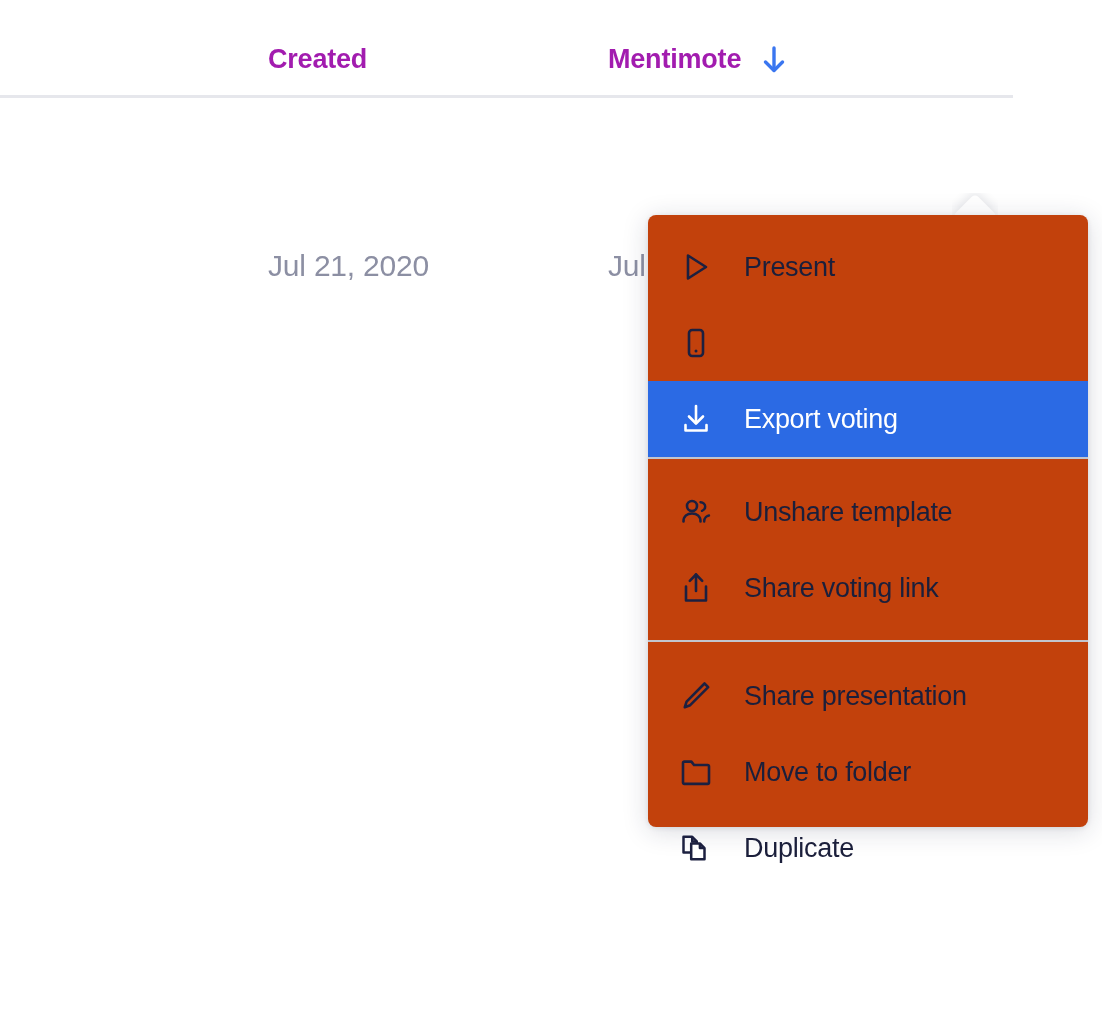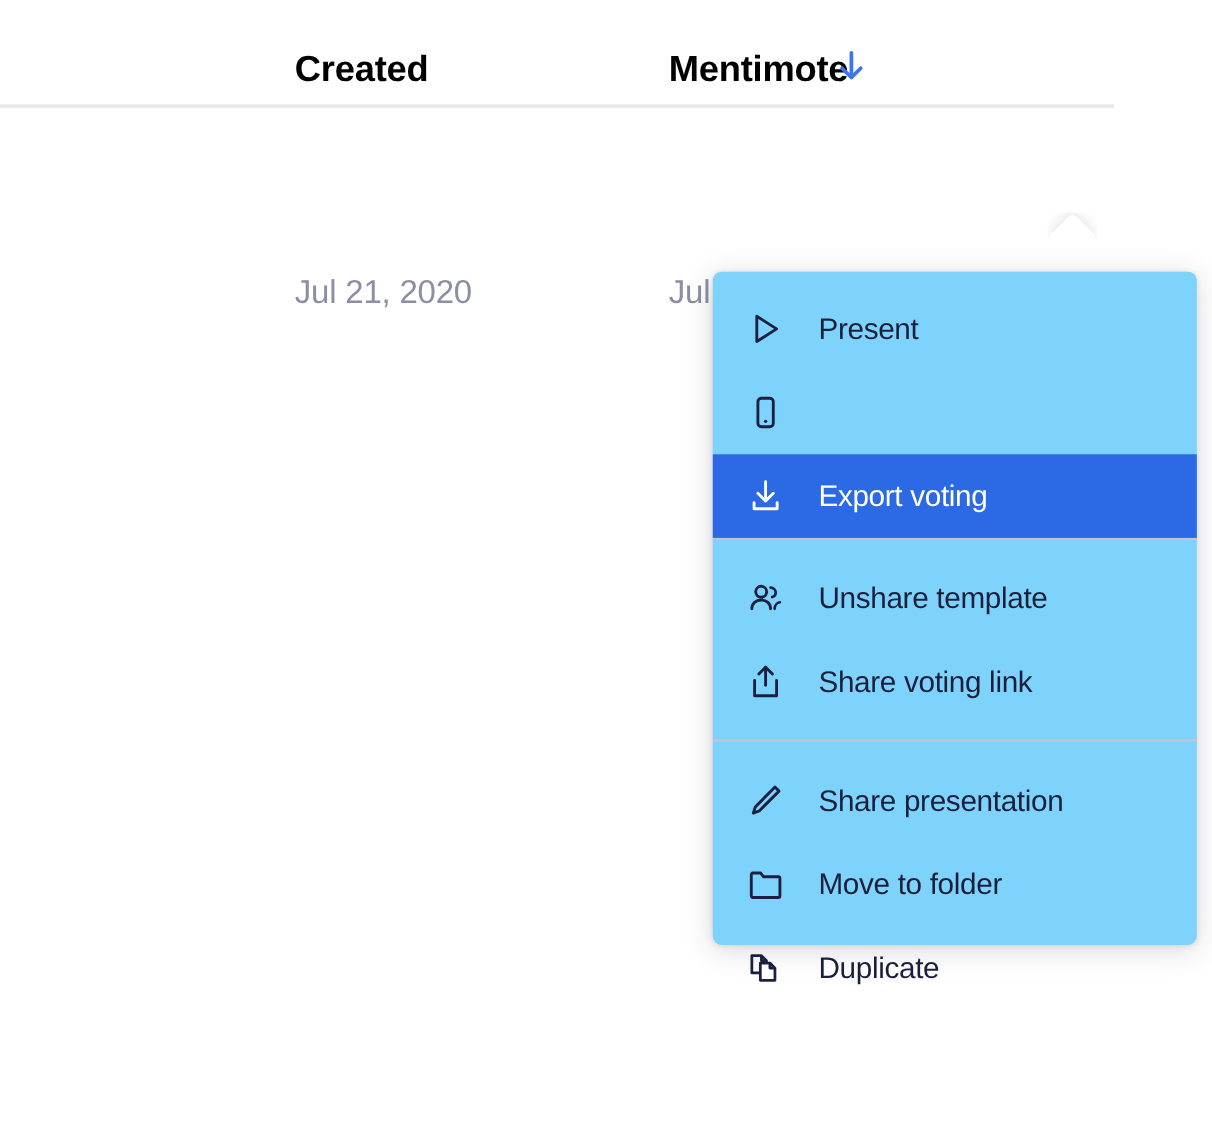--- a/index.html
+++ b/index.html
@@ -19,23 +19,23 @@
   
   #table-header {
     position: absolute;
     left: 0;
     top: 0;
     width: 1013px;
     height: 97px;
   }
   .col-head {
     position: absolute;
-    font-size: 33px;
+    font-size: 27px;
     font-weight: 700;
-    color: #000000;
+    color: #a21caf;
     letter-spacing: -0.2px;
     white-space: nowrap;
     top: 44px;
   }
   #col-created { left: 268px; }
   #col-modified { left: 608px; }
   #sort-arrow {
     position: absolute;
     left: 754px;
     top: 40px;
@@ -89,24 +89,23 @@
     background: #1c2040;
   }
 
   
   #context-menu {
     position: absolute;
     left: 648px;
     top: 215px;
     width: 440px;
     height: 612px;
-    background: #7dd3fc;
+    background: #c2410c;
     border-radius: 8px;
     box-shadow: 0 4px 26px rgba(32, 36, 68, 0.17), 0 1px 5px rgba(32, 36, 68, 0.10);
-    margin-top: 32px;
   }
   #menu-caret {
     position: absolute;
     left: 952px;
     top: 193px;
     width: 46px;
     height: 24px;
     overflow: hidden;
   }
   #menu-caret .tri {

